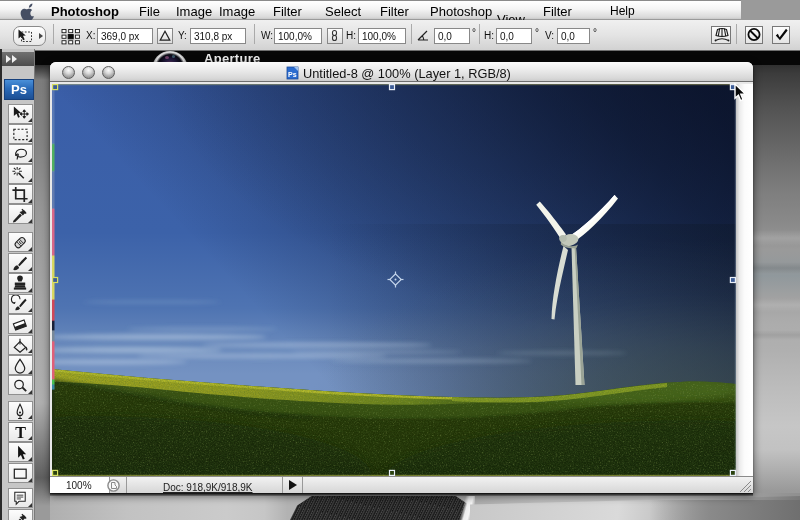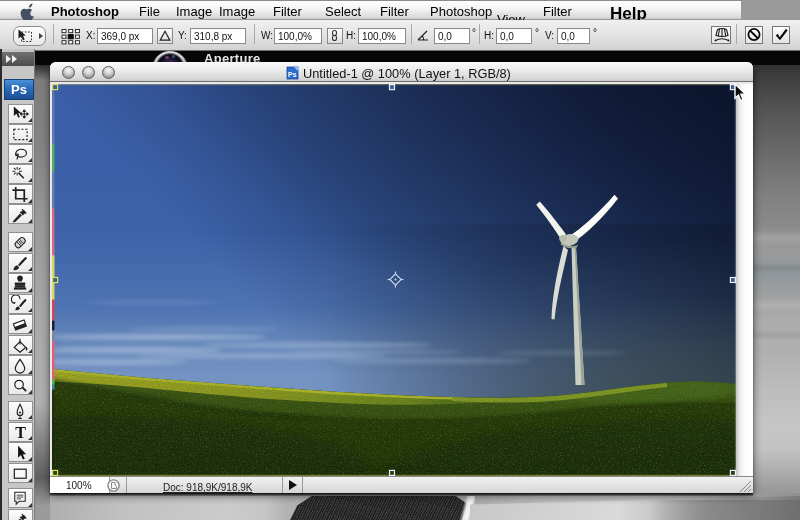--- a/index.html
+++ b/index.html
@@ -54,21 +54,21 @@
   <span class="abs" style="left:51px;top:3px;font-size:13px;font-weight:bold;color:#000;">Photoshop</span>
   <span class="abs" style="left:139px;top:3px;font-size:13px;color:#000;">File</span>
   <span class="abs" style="left:176px;top:3px;font-size:13px;color:#000;">Image</span>
   <span class="abs" style="left:219px;top:3px;font-size:13px;color:#000;">Image</span>
   <span class="abs" style="left:273px;top:3px;font-size:13px;color:#000;">Filter</span>
   <span class="abs" style="left:325px;top:3px;font-size:13px;color:#000;">Select</span>
   <span class="abs" style="left:380px;top:3px;font-size:13px;color:#000;">Filter</span>
   <span class="abs" style="left:430px;top:3px;font-size:13px;color:#000;">Photoshop</span>
   <span class="abs" style="left:497px;top:11px;font-size:13px;color:#000;">View</span>
   <span class="abs" style="left:543px;top:3px;font-size:13px;color:#000;">Filter</span>
-  <span class="abs" style="left:610px;top:3px;font-size:17px;color:#000;font-weight:bold;">Help</span>
+  <span class="abs" style="left:610px;top:3px;font-size:12px;color:#000;">Help</span>
 </div>
 
 <div class="abs" id="optbar" style="left:0;top:20px;width:800px;height:31px;
   background:linear-gradient(180deg,#f0f0f0 0%,#e4e4e4 50%,#d2d2d2 100%);
   border-bottom:1px solid #6f6f6f;box-sizing:border-box;font-size:10px;color:#111;">
 
   <div class="abs" style="left:13px;top:6px;width:33px;height:20px;background:linear-gradient(180deg,#ffffff,#e7e7e7);
     border:1px solid #8a8a8a;border-radius:7px;box-sizing:border-box;"></div>
   <svg class="abs" style="left:16px;top:9px;" width="18" height="15" viewBox="0 0 18 15">
     <rect x="5.5" y="3" width="10" height="9.5" fill="none" stroke="#333" stroke-width="1" stroke-dasharray="1.8 1.5"></rect>
@@ -162,21 +162,21 @@
     background:radial-gradient(circle at 50% 30%,#fafafa 0%,#d8d8d8 35%,#a8a8a8 65%,#7e7e7e 100%);border:1.5px solid #5f5f5f;box-sizing:border-box;"></div>
   <div class="abs" style="left:31.5px;top:3.5px;width:13.5px;height:13.5px;border-radius:50%;
     background:radial-gradient(circle at 50% 30%,#fafafa 0%,#d8d8d8 35%,#a8a8a8 65%,#7e7e7e 100%);border:1.5px solid #5f5f5f;box-sizing:border-box;"></div>
   <div class="abs" style="left:51.5px;top:3.5px;width:13.5px;height:13.5px;border-radius:50%;
     background:radial-gradient(circle at 50% 30%,#fafafa 0%,#d8d8d8 35%,#a8a8a8 65%,#7e7e7e 100%);border:1.5px solid #5f5f5f;box-sizing:border-box;"></div>
   <svg class="abs" style="left:236px;top:3px;" width="14" height="15" viewBox="0 0 14 15">
     <rect x="1" y="2" width="11" height="12" fill="#2a6cd0" stroke="#1a4a9a" stroke-width="0.8"></rect>
     <path d="M8 2 L12 2 L12 6 Z" fill="#9ec2f0"></path>
     <text x="2" y="11.5" font-size="7" font-weight="bold" fill="#fff" font-family="Liberation Sans">Ps</text>
   </svg>
-  <span class="abs" style="left:253px;top:3.5px;font-size:12.8px;color:#111;">Untitled-1 @ 100% (Layer 1, RGB/8)</span>
+  <span class="abs" style="left:253px;top:3.5px;font-size:12.8px;color:#111;">Untitled-8 @ 100% (Layer 1, RGB/8)</span>
 
   <div class="abs" id="canvas" style="left:2px;top:22px;width:684px;height:392px;overflow:hidden;">
     <svg width="684" height="392" viewBox="0 0 684 392">
       <defs>
         <linearGradient id="sky" x1="0" y1="0" x2="0" y2="1">
           <stop offset="0" stop-color="#3a5ea8"></stop>
           <stop offset="0.45" stop-color="#3c62a9"></stop>
           <stop offset="0.68" stop-color="#4f74b2"></stop>
           <stop offset="0.80" stop-color="#6a8abc"></stop>
           <stop offset="0.88" stop-color="#7492c2"></stop>

